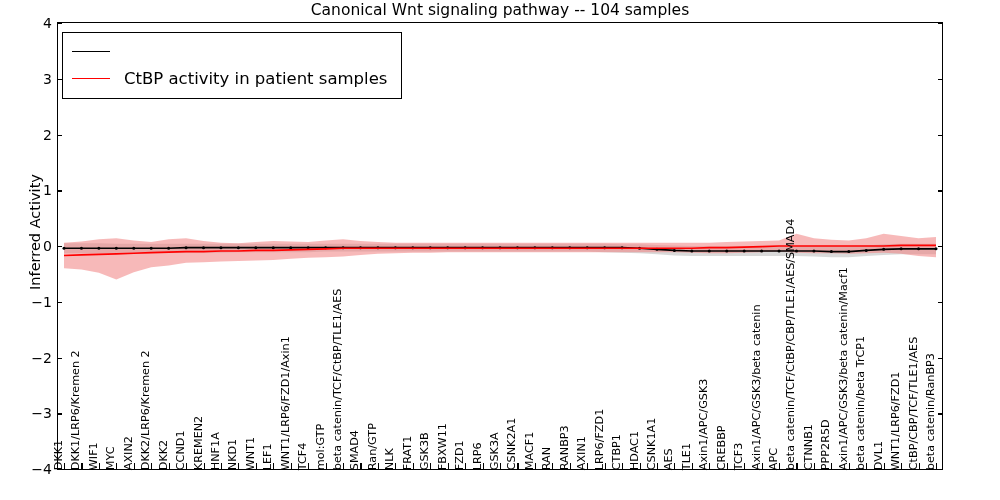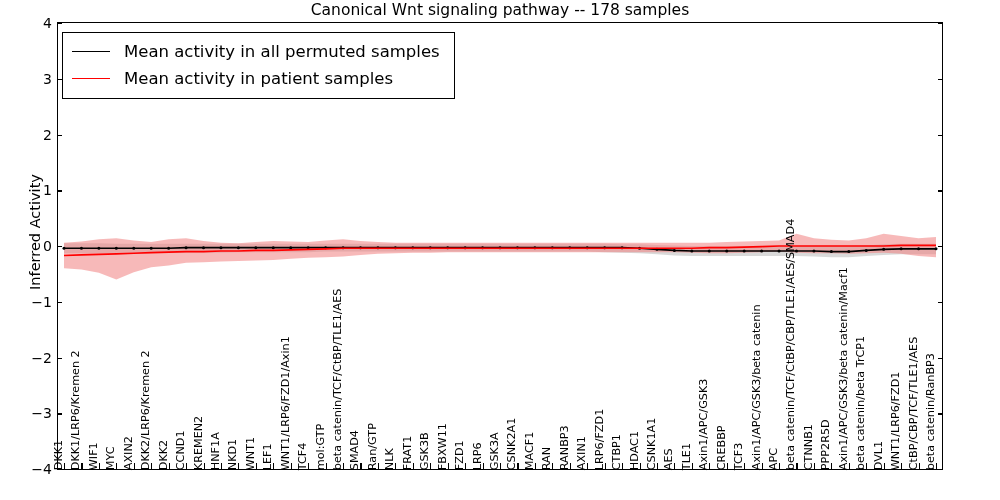--- a/index.html
+++ b/index.html
@@ -43,21 +43,21 @@
   .legend-text{font-size:16.5px;color:#000;white-space:nowrap;}
 
   
   .data-svg{position:absolute;left:58px;top:23px;}
 </style>
 </head>
 <body>
 
 <div id="root">
 
-  <div class="chart-title">Canonical Wnt signaling pathway -- 178 samples</div>
+  <div class="chart-title">Canonical Wnt signaling pathway -- 104 samples</div>
 
   <div class="plot-frame"></div>
 
   <svg class="data-svg" id="data-svg" width="884" height="446">
       <path d="M6.00,220.21 L23.44,220.21 L40.88,220.21 L58.32,220.77 L75.76,220.77 L93.20,220.77 L110.64,220.77 L128.08,220.77 L145.52,220.77 L162.96,220.77 L180.40,220.77 L197.84,220.77 L215.28,220.77 L232.72,220.77 L250.16,220.77 L267.60,220.77 L285.04,220.77 L302.48,220.77 L319.92,220.77 L337.36,220.77 L354.80,220.77 L372.24,220.77 L389.68,220.77 L407.12,220.77 L424.56,220.77 L442.00,220.77 L459.44,220.77 L476.88,220.77 L494.32,220.77 L511.76,220.77 L529.20,220.77 L546.64,220.77 L564.08,221.33 L581.52,221.33 L598.96,221.89 L616.40,222.44 L633.84,223.00 L651.28,223.00 L668.72,223.00 L686.16,223.00 L703.60,223.00 L721.04,223.00 L738.48,223.00 L755.92,223.00 L773.36,223.00 L790.80,223.00 L808.24,222.44 L825.68,221.33 L843.12,220.77 L860.56,220.77 L878.00,220.77 L878.00,231.36 L860.56,231.36 L843.12,231.36 L825.68,231.92 L808.24,233.03 L790.80,234.15 L773.36,234.15 L755.92,233.59 L738.48,233.03 L721.04,233.03 L703.60,233.03 L686.16,233.03 L668.72,233.03 L651.28,233.03 L633.84,233.03 L616.40,232.48 L598.96,231.36 L581.52,230.25 L564.08,229.69 L546.64,229.13 L529.20,228.58 L511.76,228.58 L494.32,228.58 L476.88,228.58 L459.44,228.58 L442.00,228.58 L424.56,228.58 L407.12,228.58 L389.68,228.58 L372.24,228.58 L354.80,228.58 L337.36,228.58 L319.92,228.58 L302.48,228.58 L285.04,228.58 L267.60,228.58 L250.16,229.13 L232.72,229.13 L215.28,229.13 L197.84,229.13 L180.40,229.13 L162.96,229.69 L145.52,229.69 L128.08,229.69 L110.64,229.69 L93.20,229.69 L75.76,229.69 L58.32,229.69 L40.88,230.25 L23.44,230.25 L6.00,230.25 Z" fill="#cccccc" fill-opacity="0.75" stroke="none"></path>
       <path d="M6.00,219.66 L23.44,218.54 L40.88,216.31 L58.32,215.20 L75.76,217.43 L93.20,219.10 L110.64,216.31 L128.08,215.20 L145.52,217.98 L162.96,219.66 L180.40,220.21 L197.84,219.10 L215.28,217.98 L232.72,218.54 L250.16,219.10 L267.60,217.43 L285.04,216.31 L302.48,217.98 L319.92,219.10 L337.36,219.66 L354.80,219.66 L372.24,219.66 L389.68,219.66 L407.12,219.66 L424.56,219.66 L442.00,219.66 L459.44,219.66 L476.88,219.66 L494.32,219.66 L511.76,219.66 L529.20,219.66 L546.64,219.66 L564.08,219.66 L581.52,219.66 L598.96,219.66 L616.40,219.66 L633.84,219.66 L651.28,219.66 L668.72,219.10 L686.16,218.54 L703.60,217.98 L721.04,217.43 L738.48,210.74 L755.92,215.20 L773.36,216.87 L790.80,217.43 L808.24,215.20 L825.68,210.74 L843.12,212.97 L860.56,215.20 L878.00,214.08 L878.00,234.15 L860.56,233.03 L843.12,230.81 L825.68,229.69 L808.24,230.25 L790.80,230.81 L773.36,230.25 L755.92,230.25 L738.48,229.69 L721.04,228.58 L703.60,229.13 L686.16,229.69 L668.72,230.25 L651.28,230.25 L633.84,229.69 L616.40,229.13 L598.96,229.13 L581.52,229.13 L564.08,229.13 L546.64,229.13 L529.20,229.13 L511.76,229.13 L494.32,229.13 L476.88,229.13 L459.44,229.13 L442.00,229.13 L424.56,229.13 L407.12,229.13 L389.68,229.13 L372.24,229.69 L354.80,229.69 L337.36,230.25 L319.92,230.81 L302.48,231.92 L285.04,233.59 L267.60,234.15 L250.16,234.71 L232.72,235.82 L215.28,236.94 L197.84,237.49 L180.40,238.05 L162.96,238.61 L145.52,239.17 L128.08,239.72 L110.64,242.51 L93.20,244.19 L75.76,249.20 L58.32,256.45 L40.88,249.76 L23.44,246.41 L6.00,245.30 Z" fill="#f08080" fill-opacity="0.55" stroke="none"></path>
       <path d="M6.00,225.23 L23.44,225.23 L40.88,225.23 L58.32,225.23 L75.76,225.23 L93.20,225.23 L110.64,225.23 L128.08,224.67 L145.52,224.67 L162.96,224.67 L180.40,224.67 L197.84,224.67 L215.28,224.67 L232.72,224.67 L250.16,224.67 L267.60,224.67 L285.04,224.67 L302.48,224.67 L319.92,224.67 L337.36,224.67 L354.80,224.67 L372.24,224.67 L389.68,224.67 L407.12,224.67 L424.56,224.67 L442.00,224.67 L459.44,224.67 L476.88,224.67 L494.32,224.67 L511.76,224.67 L529.20,224.67 L546.64,224.67 L564.08,224.67 L581.52,225.23 L598.96,226.34 L616.40,227.46 L633.84,228.02 L651.28,228.02 L668.72,228.02 L686.16,228.02 L703.60,228.02 L721.04,228.02 L738.48,228.02 L755.92,228.02 L773.36,228.58 L790.80,228.58 L808.24,227.46 L825.68,226.34 L843.12,225.79 L860.56,225.79 L878.00,225.79" fill="none" stroke="#000000" stroke-width="1.7"></path>
       <circle cx="6.00" cy="225.23" r="1.5" fill="#000000"></circle>
       <circle cx="23.44" cy="225.23" r="1.5" fill="#000000"></circle>
       <circle cx="40.88" cy="225.23" r="1.5" fill="#000000"></circle>
@@ -247,21 +247,20 @@
       <div class="xtick" style="left: 821.68px;">DVL1</div>
       <div class="xtick" style="left: 839.12px;">WNT1/LRP6/FZD1</div>
       <div class="xtick" style="left: 856.56px;">CtBP/CBP/TCF/TLE1/AES</div>
       <div class="xtick" style="left: 874px;">beta catenin/RanBP3</div>
     </div>
 
 
   <div class="legend" id="legend">
       <div class="legend-row">
         <span class="legend-swatch"></span>
-        <span class="legend-text">Mean activity in all permuted samples</span>
       </div>
       <div class="legend-row">
         <span class="legend-swatch red"></span>
-        <span class="legend-text">Mean activity in patient samples</span>
+        <span class="legend-text">CtBP activity in patient samples</span>
       </div>
     </div>
 
 </div>
 
 </body></html>

